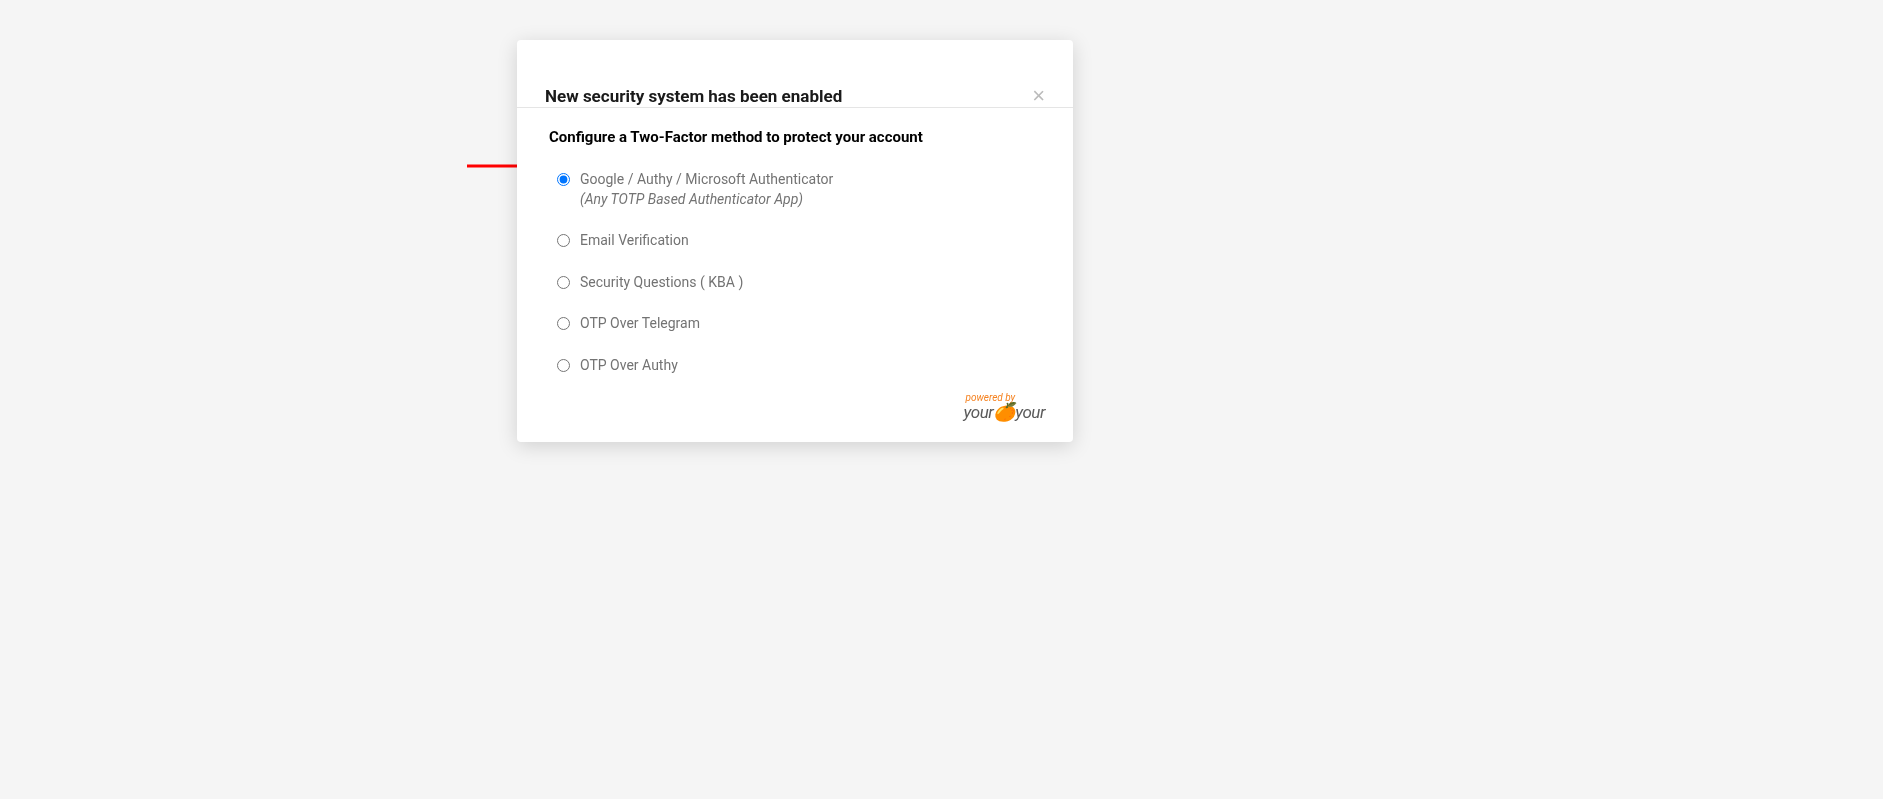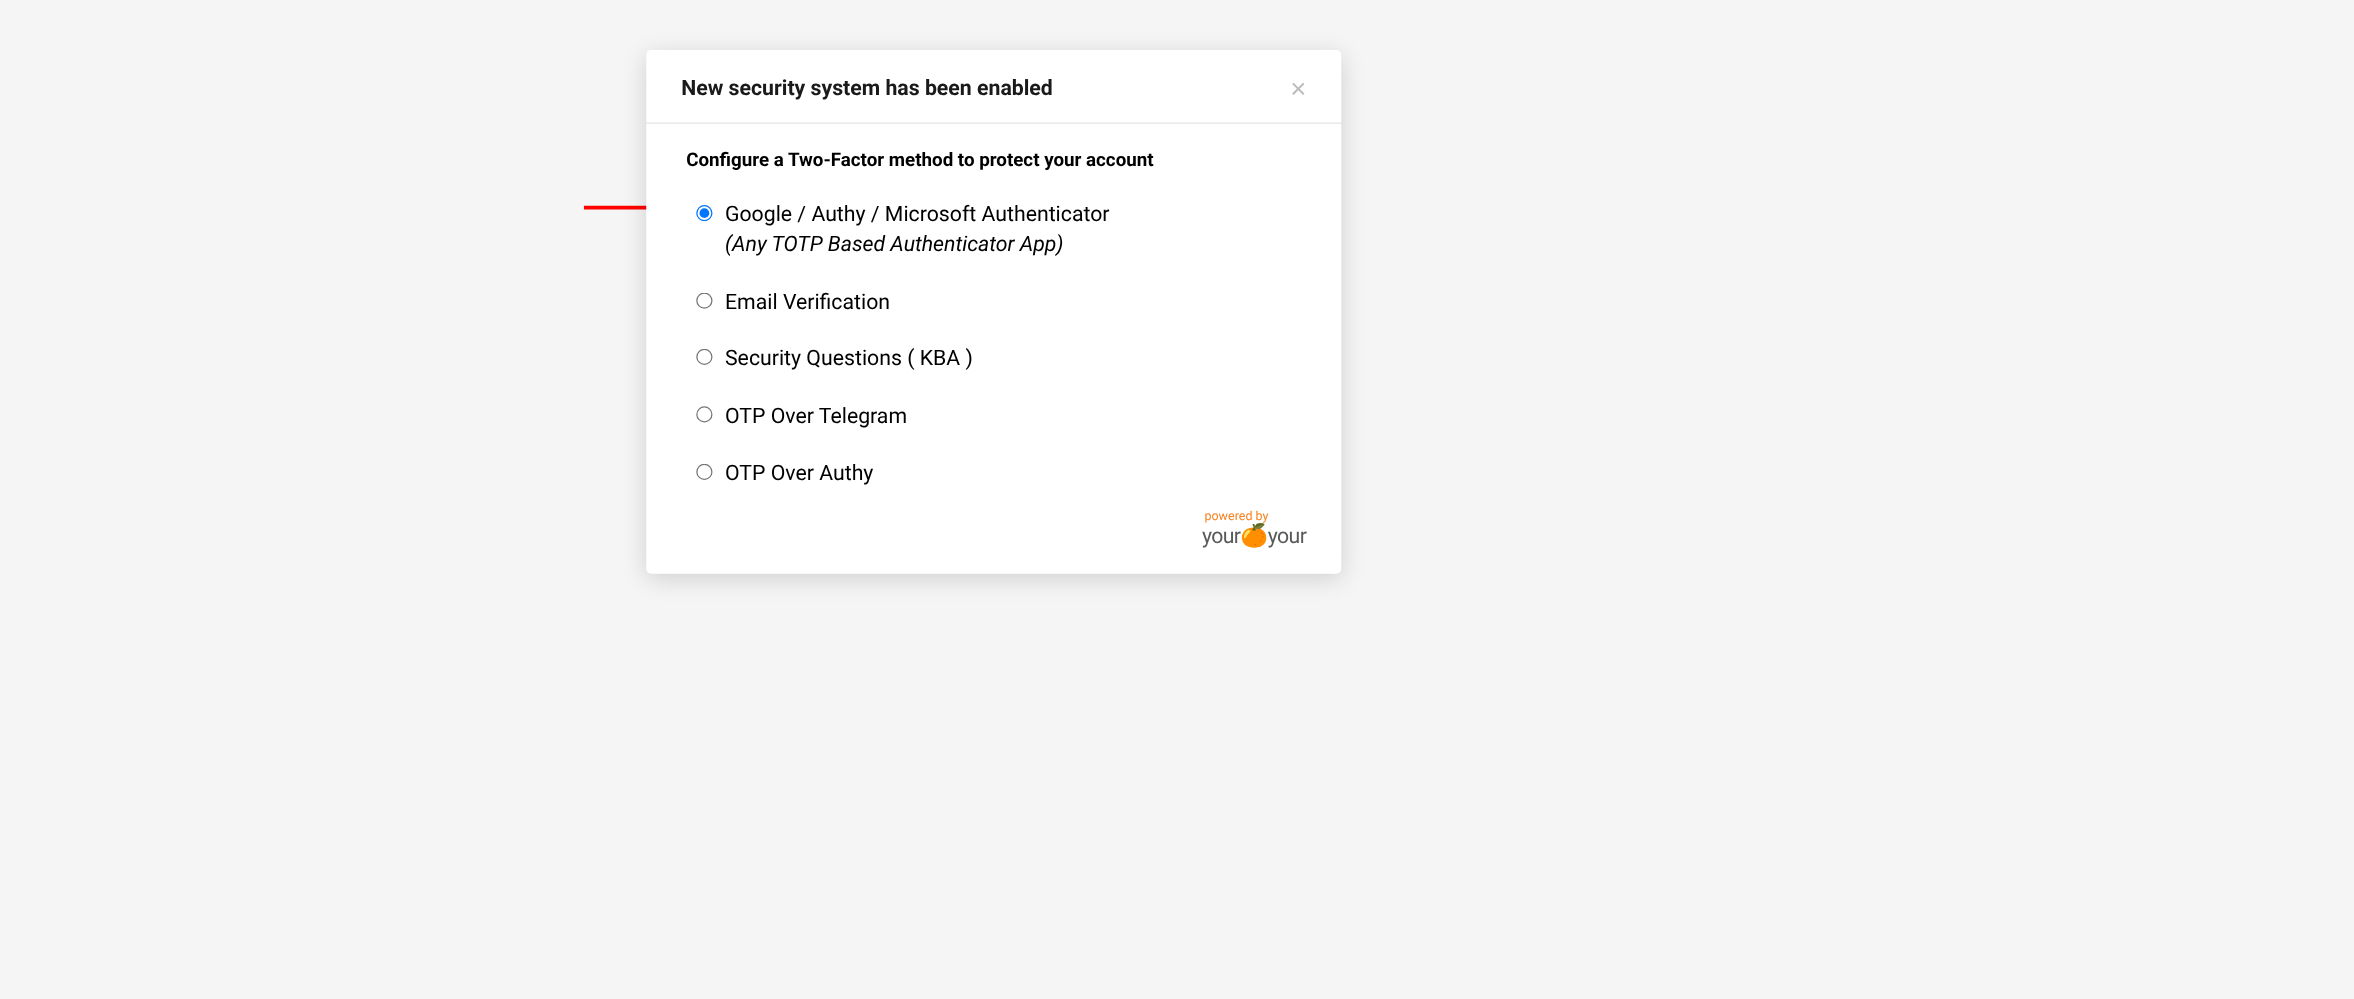--- a/index.html
+++ b/index.html
@@ -18,25 +18,26 @@
       position: absolute;
       top: 40px;
       left: 517px;
       width: 556px;
       background: #fff;
       border-radius: 4px;
       box-shadow: 0 4px 20px rgba(0,0,0,0.15);
       padding: 0;
     }
     .modal-header {
-      padding: 20px 28px 16px 28px;
+      padding: 20px 28px 0 28px;
       border-bottom: 1px solid #e5e5e5;
       display: flex;
       justify-content: space-between;
       align-items: center;
+      margin-top: 25px;
     }
     .modal-title {
       font-size: 17px;
       font-weight: 700;
       color: #1a1a1a;
     }
     .close-btn {
       background: none;
       border: none;
       font-size: 22px;
@@ -66,32 +67,33 @@
       align-items: flex-start;
       gap: 10px;
     }
     .option input[type="radio"] {
       margin-top: 3px;
       width: 13px;
       height: 13px;
       cursor: pointer;
     }
     .option-label {
-      font-size: 17px;
-      color: #000000;
+      font-size: 14px;
+      color: #737373;
       line-height: 1.4;
       cursor: pointer;
     }
     .option-sublabel {
       display: block;
       font-style: italic;
     }
     .modal-footer {
       padding: 0 28px 20px 28px;
       text-align: right;
+      font-style: italic;
     }
     .powered-by {
       display: inline-block;
       text-align: left;
     }
     .powered-text {
       font-size: 10px;
       color: #f58220;
       display: block;
       margin-bottom: -2px;

